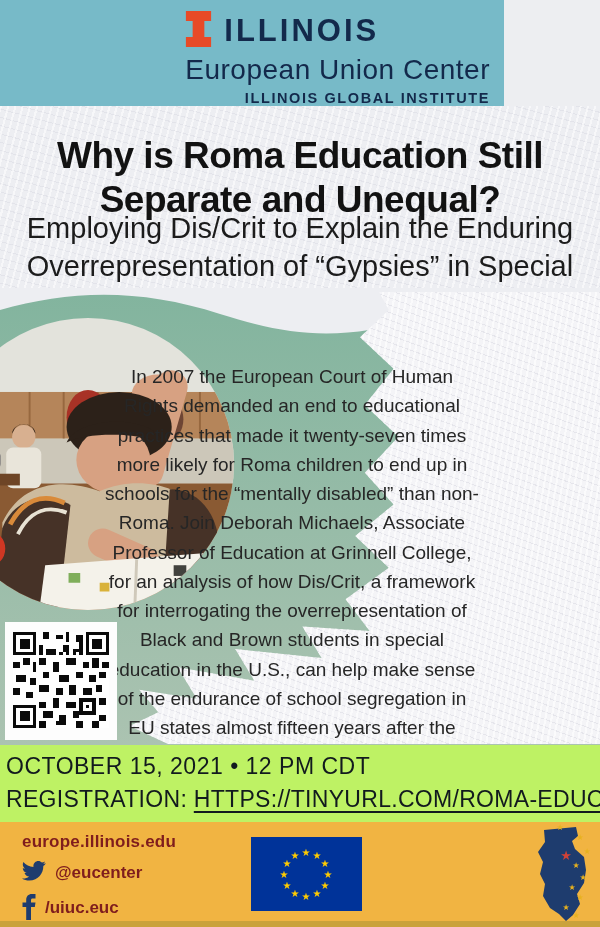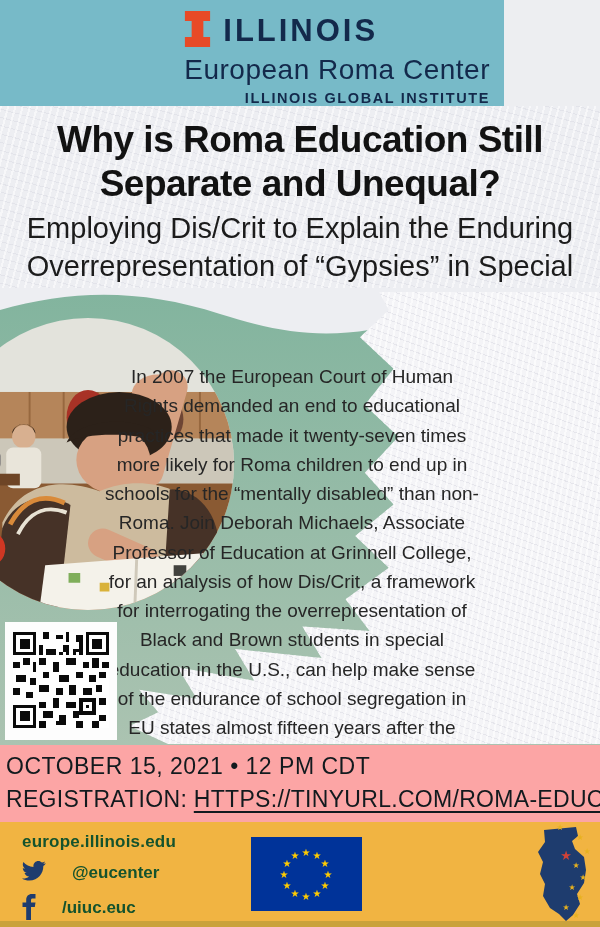--- a/index.html
+++ b/index.html
@@ -15,21 +15,21 @@
   .org-name { color:#13294b; font-size:28px; font-weight:400; margin-top:2px; letter-spacing:.5px; }
   .institute { color:#13294b; font-size:14.5px; font-weight:bold; letter-spacing:1.6px; margin-top:4px;text-align:right; }
 
   
   .title-section { position:absolute; top:106px; left:0; width:600px; height:194px;
     background-color:#edeef2;
     background-image:
       repeating-linear-gradient(105deg, rgba(255,255,255,.55) 0 2px, rgba(0,0,0,0) 2px 7px),
       repeating-linear-gradient(15deg, rgba(190,190,205,.22) 0 1px, rgba(0,0,0,0) 1px 8px);
     z-index:1; }
-  .main-title { position:absolute; top:12px; left:8px; width:584px; text-align:center;
+  .main-title { position:absolute; top:28px; left:8px; width:584px; text-align:center;
     font-size:37px; line-height:1.18; font-weight:800; color:#121212; letter-spacing:-.5px; }
   .subtitle { position:absolute; top:104px; left:20px; width:560px; text-align:center;
     font-size:29px; line-height:1.3; font-weight:400; color:#1c1c1c; }
 
   
   .green-section { position:absolute; top:288px; left:0; width:600px; height:457px;
     background:linear-gradient(#82b49e, #abc3b1); z-index:2; }
   .wave-top { position:absolute; top:0; left:0; width:600px; height:58px; display:block; }
 
   .photo-circle { position:absolute; top:30px; left:-58px; width:292px; height:292px;
@@ -44,53 +44,53 @@
     clip-path: polygon(56% 4%, 50% 10%, 57% 17%, 51% 25%, 58% 32%, 51% 40%, 57% 47%, 49% 54%, 56% 61%, 47% 68%, 52% 75%, 38% 74%, 42% 81%, 24% 79%, 28% 86%, 12% 83%, 16% 90%, 4% 88%, 8% 93%, 2% 96%, 10% 100%, 100% 100%, 100% 0%, 54% 0%);
     z-index:3; }
   .body-paragraph { position:absolute; top:74px; left:104px; width:376px; text-align:center;
     font-size:19px; line-height:1.54; color:#262626; }
 
   .qr-box { position:absolute; top:334px; left:5px; width:112px; height:118px;
     background:#fdfdfd; z-index:4; padding:8px; }
   .qr-box svg { width:96px; height:96px; display:block; margin-top:2px; }
 
   
-  .reg-band { position:absolute; top:745px; left:0; width:600px; height:77px; background:#fca5a5; z-index:5;
+  .reg-band { position:absolute; top:745px; left:0; width:600px; height:77px; background:#bef264; z-index:5;
     color:#121a1e; padding:8px 0 0 4px; }
   .date-line { font-size:23px; letter-spacing:.5px; margin-left:2px; }
   .reg-line { font-size:23px; letter-spacing:.3px; margin-top:6px; margin-left:2px; white-space:nowrap; }
   .reg-link { color:#121a1e; text-decoration:underline; text-underline-offset:4px; }
 
   
   .footer { position:absolute; top:822px; left:0; width:600px; height:105px; background:#f1b442;
     border-bottom:6px solid #caa23c; z-index:5; }
-  .footer-left { position:absolute; top:10px; left:22px; color:#14532d; }
+  .footer-left { position:absolute; top:10px; left:22px; color:#7f1d1d; }
   .site-text { font-weight:bold; font-size:17px; letter-spacing:.2px; }
-  .social-row { display:flex; align-items:center; gap:26px; margin-top:9px; }
+  .social-row { display:flex; align-items:center; gap:9px; margin-top:9px; }
   .social-text { font-weight:bold; font-size:17px; }
   .fb-glyph { font-family:"Liberation Serif", serif; font-weight:bold; font-size:30px; line-height:22px; color:#1e3c6e; }
   .eu-flag { position:absolute; top:15px; left:251px; width:111px; height:74px; }
   .il-map { position:absolute; top:2px; left:514px; width:82px; height:100px; }
 </style>
 </head>
 <body>
 
 <div class="poster">
 
   <div class="header">
     <div class="brandblock">
       <div class="brandrow">
         <span>
           <svg width="27" height="38" viewBox="0 0 30 42">
               <path d="M1 1 h28 v11 h-7.5 v18 h7.5 v11 H1 V30 h7.5 V12 H1 Z" fill="#e84a27"></path>
             </svg>
         </span>
         <span class="brand-wordmark">ILLINOIS</span>
       </div>
-      <div class="org-name">European Roma Center</div>
+      <div class="org-name">European Union Center</div>
       <div class="institute">ILLINOIS GLOBAL INSTITUTE</div>
     </div>
   </div>
 
   <div class="title-section">
     <h1 class="main-title">Why is Roma Education Still Separate and Unequal?</h1>
     <h2 class="subtitle">Employing Dis/Crit to Explain the Enduring Overrepresentation of “Gypsies” in Special Education</h2>
   </div>
 
   <div class="green-section">

